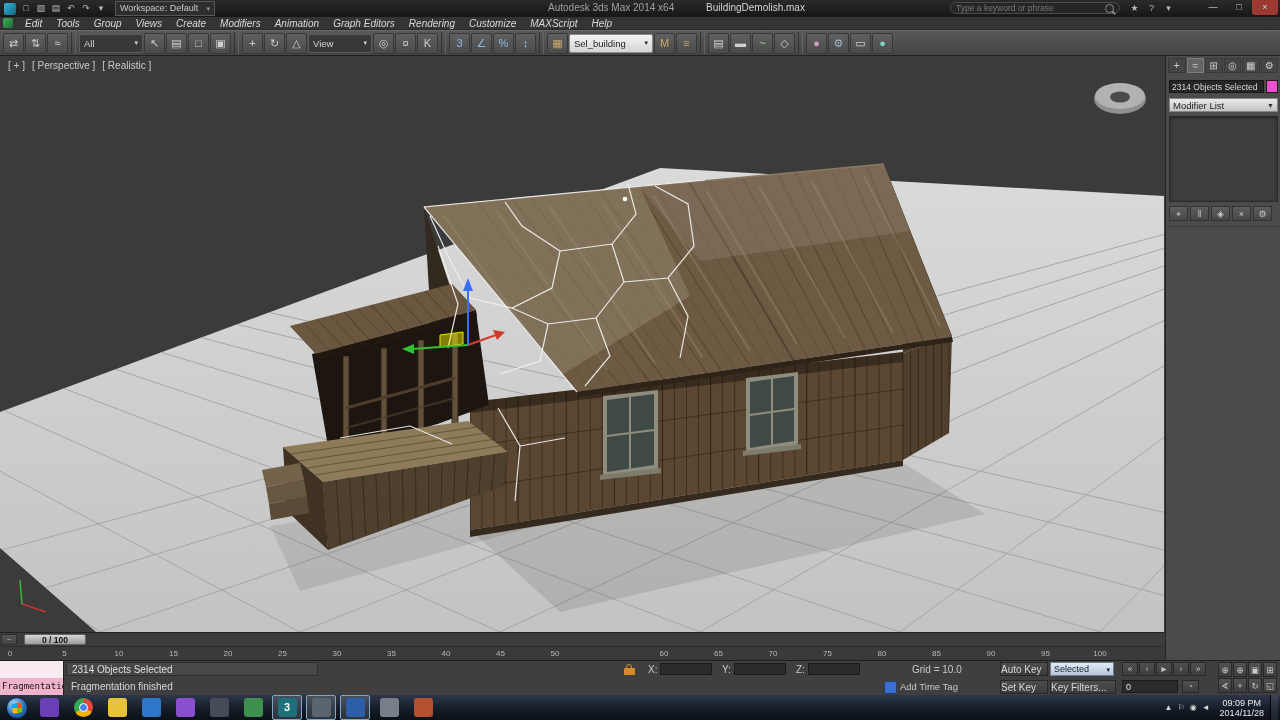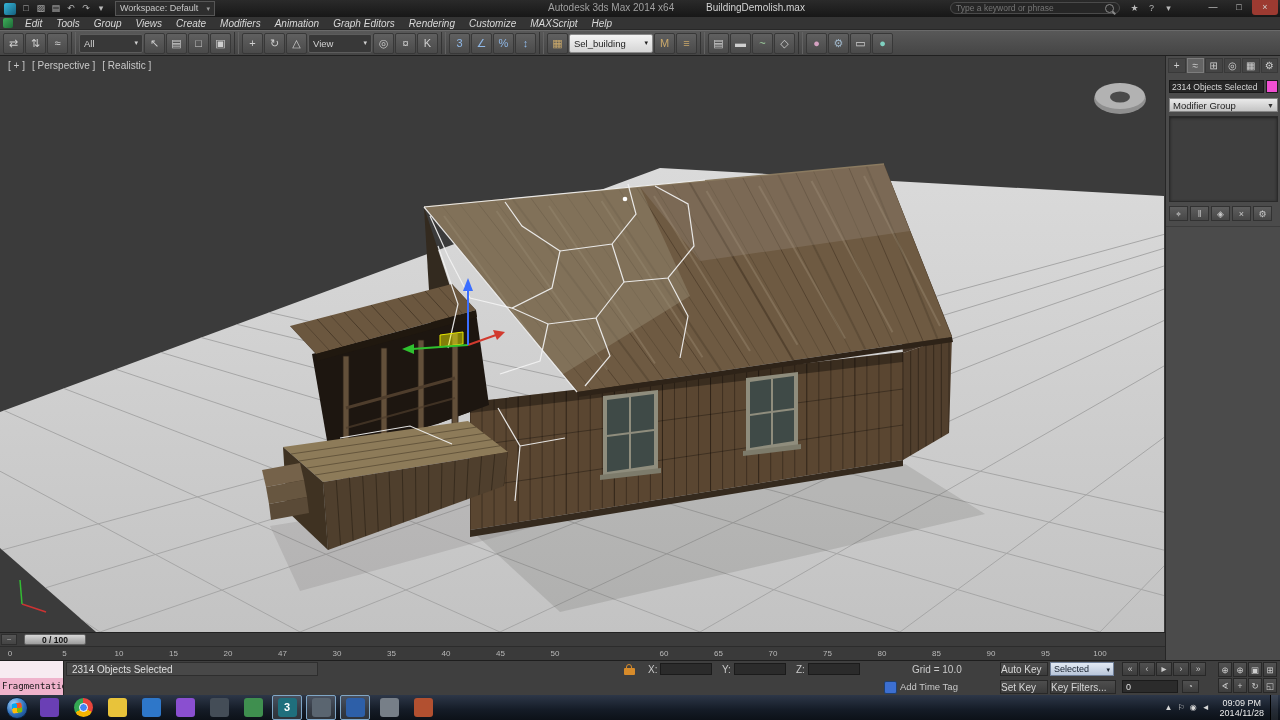--- a/index.html
+++ b/index.html
@@ -518,21 +518,21 @@
         <span class="cp-tab">+</span>
         <span class="cp-tab active">≈</span>
         <span class="cp-tab">⊞</span>
         <span class="cp-tab">◎</span>
         <span class="cp-tab">▦</span>
         <span class="cp-tab">⚙</span>
       </div>
     <div id="obj-field">2314 Objects Selected</div>
     <div id="obj-color"></div>
     <div id="mod-list">
-      <span>Modifier Group</span>
+      <span>Modifier List</span>
       <span class="dd-a">▼</span>
     </div>
     <div id="stack-box"></div>
     <div id="stack-btns">
         <span class="stack-btn">⌖</span>
         <span class="stack-btn">‖</span>
         <span class="stack-btn">◈</span>
         <span class="stack-btn">×</span>
         <span class="stack-btn">⚙</span>
       </div>
@@ -543,21 +543,21 @@
     <div id="slider-row">
       <span id="mini-curve-btn">~</span>
       <span id="time-slider">0 / 100</span>
     </div>
     <div id="ruler">
         <span class="tick" style="left: 10px;">0</span>
         <span class="tick" style="left: 64.5px;">5</span>
         <span class="tick" style="left: 119px;">10</span>
         <span class="tick" style="left: 173.5px;">15</span>
         <span class="tick" style="left: 228px;">20</span>
-        <span class="tick" style="left: 282.5px;">47</span>
+        <span class="tick" style="left: 282.5px;">25</span>
         <span class="tick" style="left: 337px;">30</span>
         <span class="tick" style="left: 391.5px;">35</span>
         <span class="tick" style="left: 446px;">40</span>
         <span class="tick" style="left: 500.5px;">45</span>
         <span class="tick" style="left: 555px;">50</span>
         <span class="tick" style="left: 609.5px; margin-top: 36px;">55</span>
         <span class="tick" style="left: 664px;">60</span>
         <span class="tick" style="left: 718.5px;">65</span>
         <span class="tick" style="left: 773px;">70</span>
         <span class="tick" style="left: 827.5px;">75</span>
@@ -566,20 +566,21 @@
         <span class="tick" style="left: 991px;">90</span>
         <span class="tick" style="left: 1045.5px;">95</span>
         <span class="tick" style="left: 1100px;">100</span>
       </div>
   </div>
 
   <div id="statusbar">
     <div id="listener-top"></div>
     <div id="listener-bottom">Fragmentatio</div>
     <div id="sel-status">2314 Objects Selected</div>
+    <div id="prompt-line">Fragmentation finished</div>
     <span class="lock"></span>
     <span class="coord-label" style="left:648px;">X:</span>
     <input class="coord-field" style="left: 660px;">
     <span class="coord-label" style="left:722px;">Y:</span>
     <input class="coord-field" style="left: 734px;">
     <span class="coord-label" style="left:796px;">Z:</span>
     <input class="coord-field" style="left: 808px;">
     <span id="grid-readout">Grid = 10.0</span>
     <span class="key-btn" style="left:1000px;top:1px;width:48px;">Auto Key</span>
     <span id="selected-dd">

